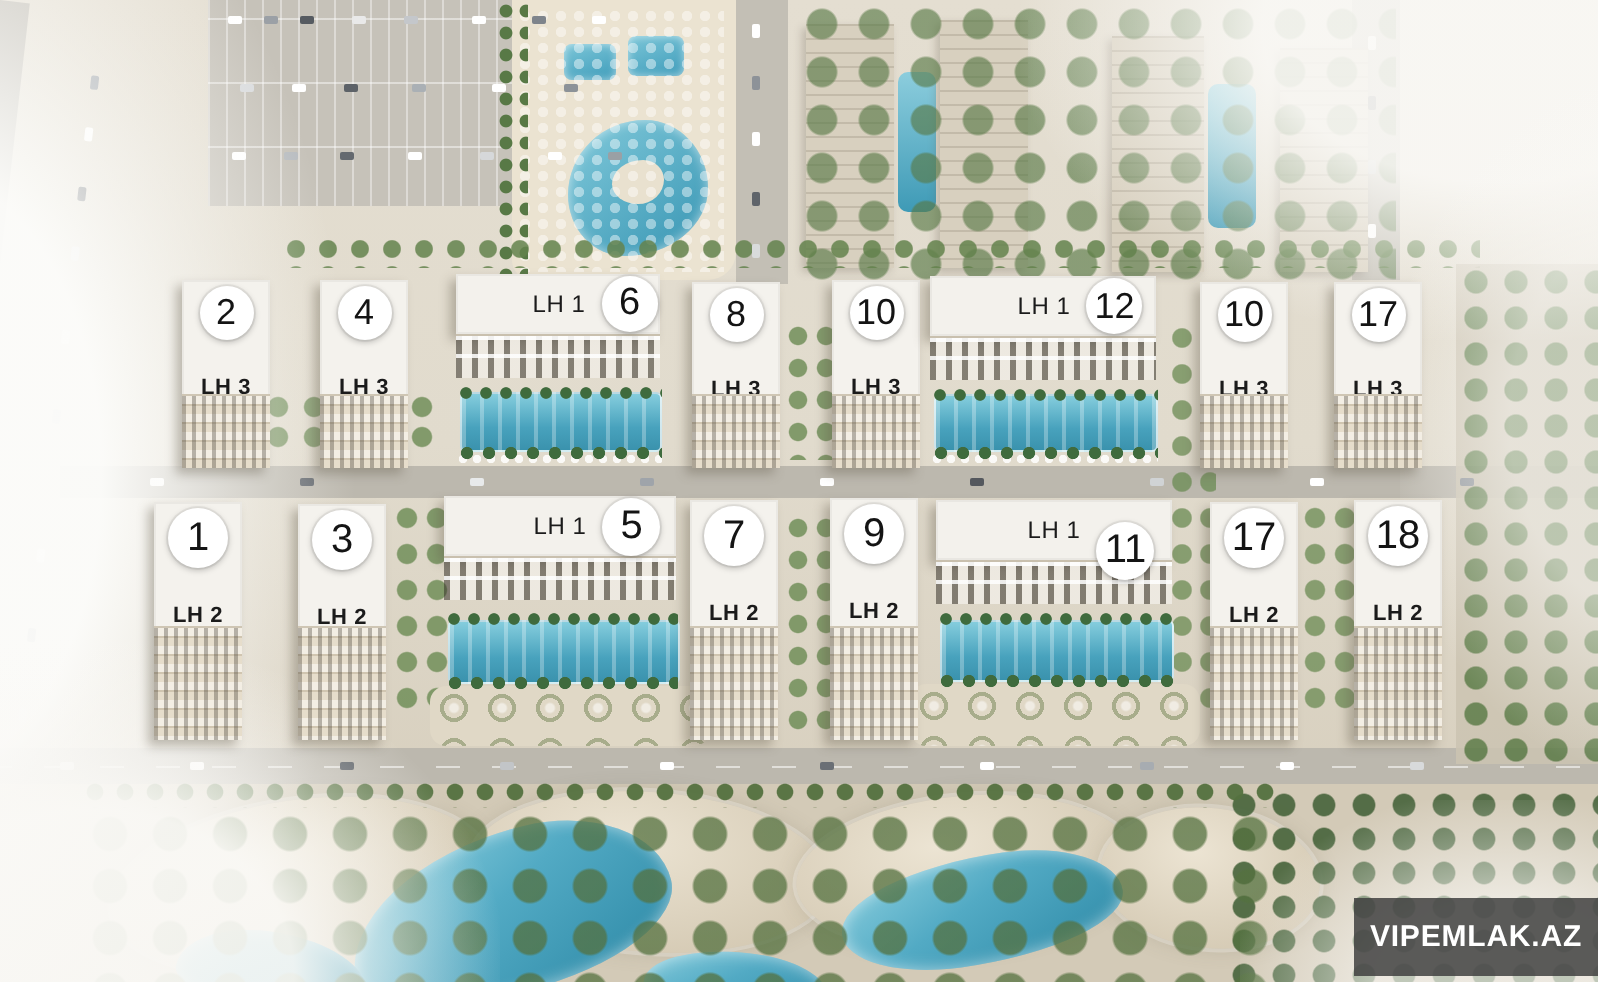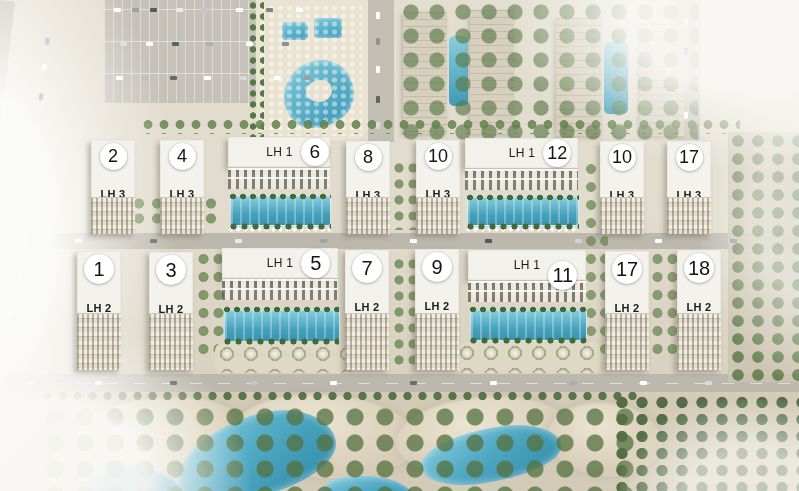--- a/index.html
+++ b/index.html
@@ -281,14 +281,17 @@
 
   <div class="dots" style="left:40px;top:390px;width:600px;height:14px;--c:#54713f;--s:15px;--sy:12px;opacity:.95;z-index:27;"></div>
   <div class="dots" style="left:40px;top:404px;width:600px;height:87px;--c:rgba(84,113,63,.75);--s:30px;--sy:26px;z-index:27;"></div>
 
   <div class="fog fog-left"></div>
   <div class="fog fog-bl"></div>
   <div class="fog fog-tr"></div>
   <div class="fog fog-r"></div>
   <div class="fog fog-br"></div>
 
+  <div class="abs watermark">
+    <span>VIPEMLAK.AZ</span>
+  </div>
 
 </div>
 
 </body></html>

